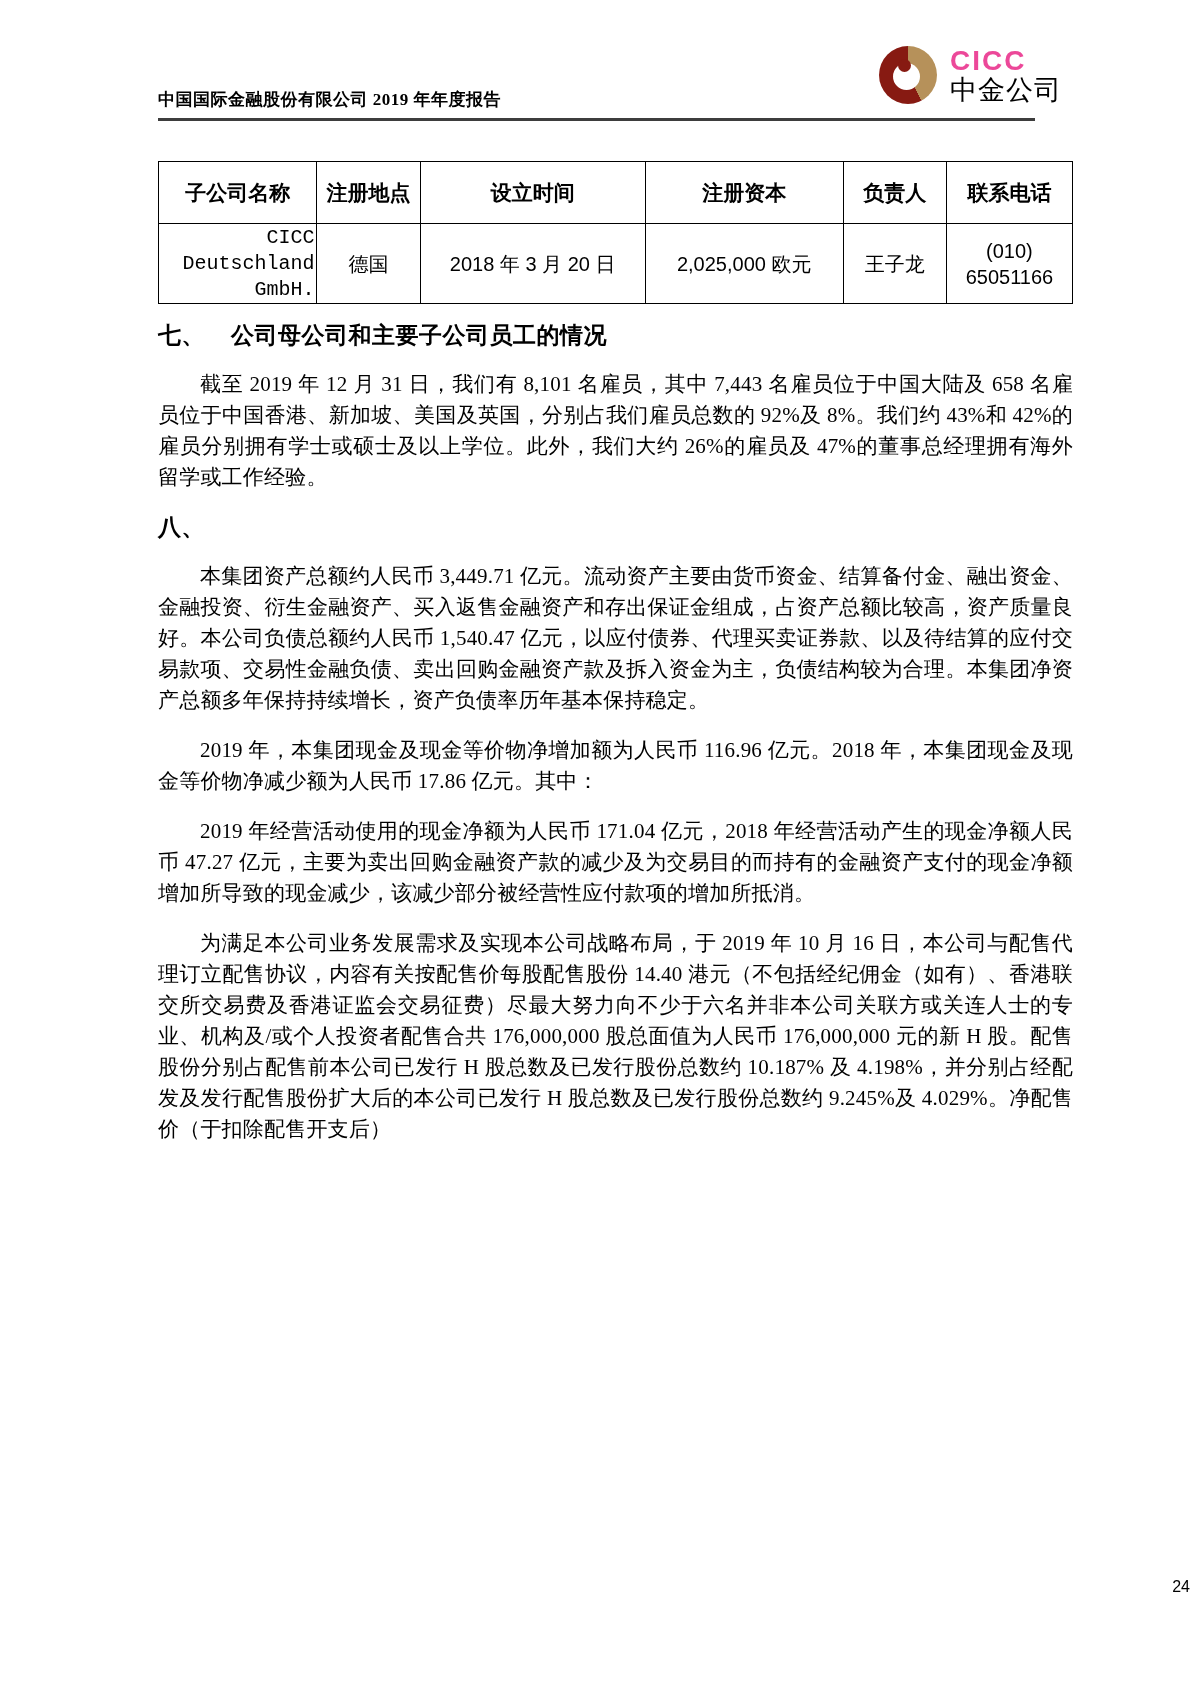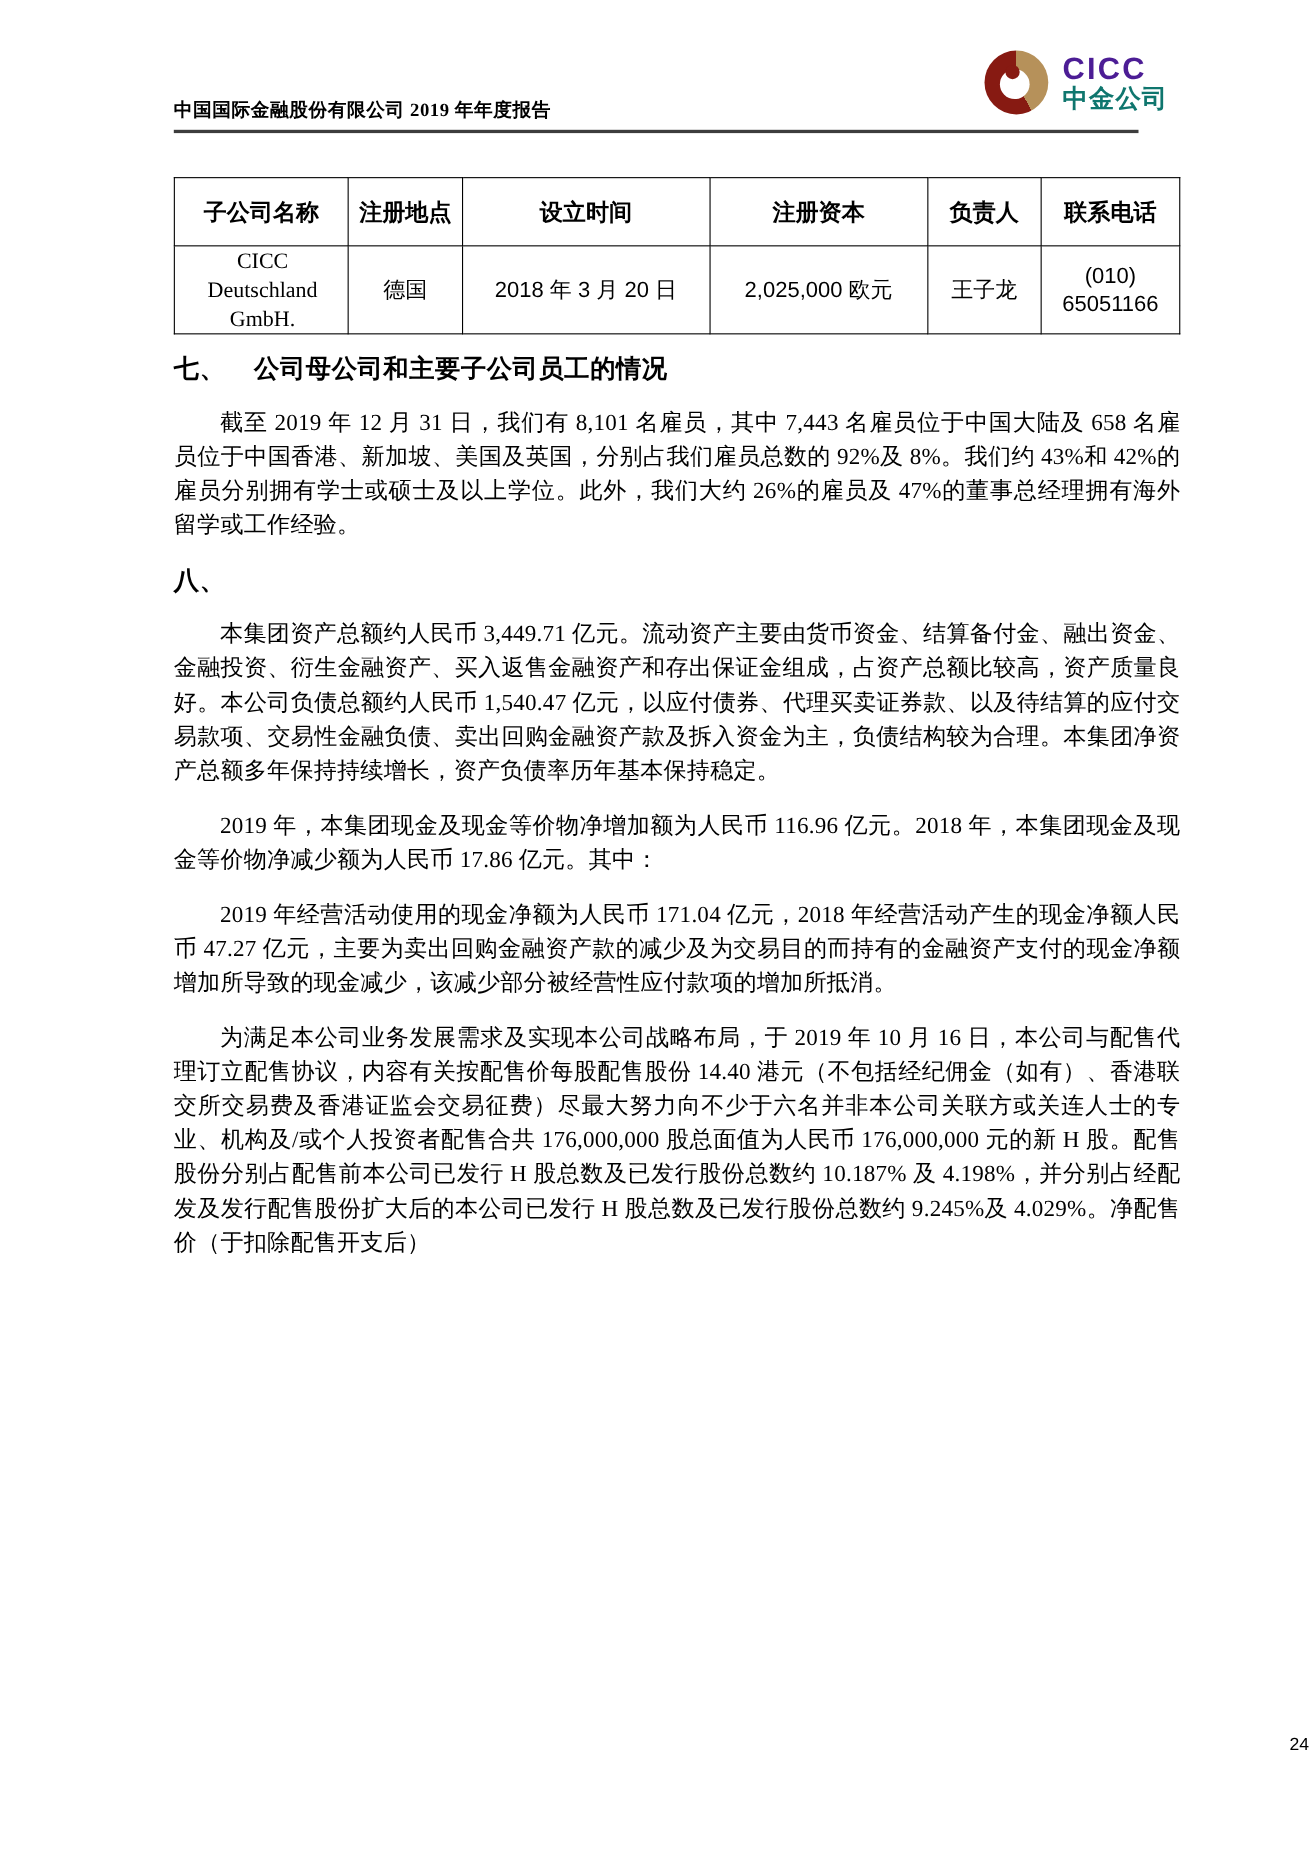--- a/index.html
+++ b/index.html
@@ -31,41 +31,41 @@
     content: ''; position: absolute; left: 14px; top: 17px;
     width: 27px; height: 27px; background: #fff; border-radius: 50%;
   }
   .logo-mark::after {
     content: ''; position: absolute; left: 19px; top: 13px;
     width: 13px; height: 13px; background: #871a12; border-radius: 50%;
   }
   .logo-text { line-height: 1.05; }
   .logo-latin {
     font-family: "Liberation Sans", sans-serif;
-    font-size: 28px; font-weight: bold; color: #4c1d95; letter-spacing: 2px;
+    font-size: 28px; font-weight: bold; color: #ec4899; letter-spacing: 2px;
   }
-  .logo-cn { font-size: 23px; font-weight: bold; color: #0f766e; letter-spacing: 1px; }
+  .logo-cn { font-size: 27px; font-weight: normal; color: #000000; letter-spacing: 1px; }
   .header-rule {
     position: absolute; left: 158px; right: 155px; bottom: 0;
     border-bottom: 3px solid #3d3d3d;
   }
 
   
   .content { margin: 0 117px 0 158px; padding-top: 40px; }
 
   table.sub-table { width: 100%; border-collapse: collapse; table-layout: fixed; }
   .sub-table th, .sub-table td { border: 1.5px solid #000; }
   .sub-table th {
     font-size: 21px; font-weight: bold; text-align: center;
     padding: 5px 2px; line-height: 28px; height: 62px; vertical-align: middle;
   }
   .sub-table td { height: 80px; vertical-align: middle; font-size: 20px; line-height: 26px; }
   .cell-name {
-    font-family: Liberation Serif, serif;
-    text-align: center; padding-left: 4px; padding-right: 2px;
+    font-family: Liberation Mono, monospace;
+    text-align: right; padding-left: 4px; padding-right: 2px;
   }
   .cell-center { text-align: center; font-size: 21px; }
   .sans { font-family: "Liberation Sans", sans-serif; font-size: 20px; }
   .cell-phone { white-space: pre-line; line-height: 25px; }
 
   
   .sec-heading {
     display: flex; align-items: baseline;
     font-family: "Liberation Sans", sans-serif;
     font-size: 23px; font-weight: bold;

